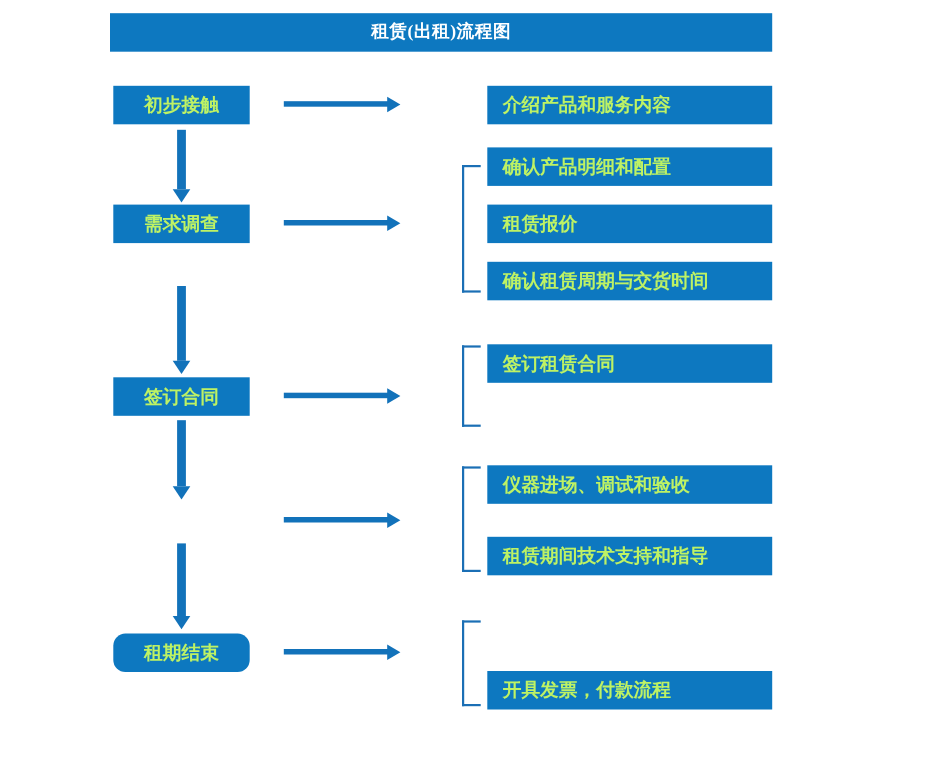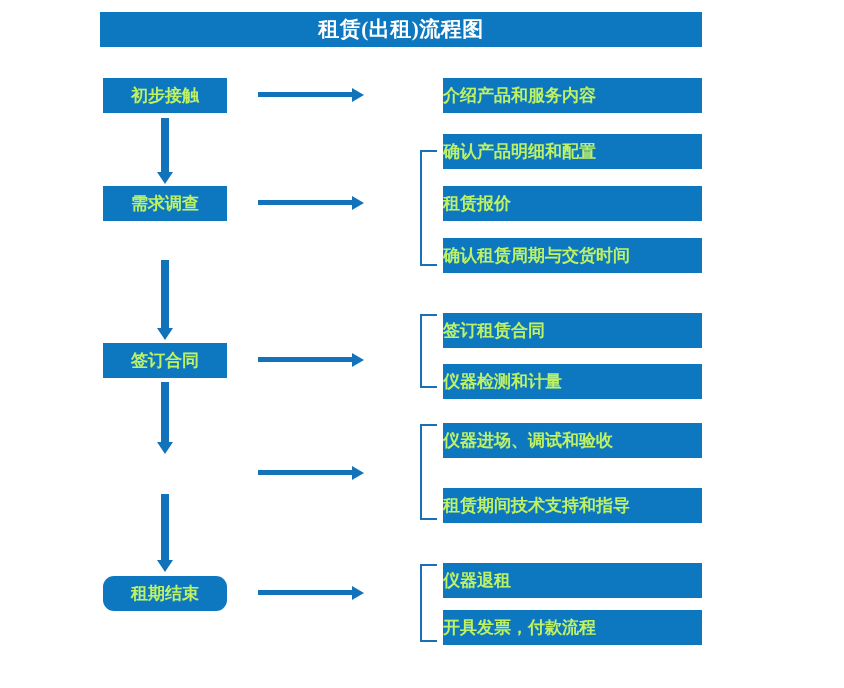--- a/index.html
+++ b/index.html
@@ -29,21 +29,21 @@
     top: 12px;
     width: 602px;
     height: 35px;
     background: #0d78c0;
     display: flex;
     align-items: center;
     justify-content: center;
   }
   .title-bar .title-text {
     color: #ffffff;
-    font-size: 21px;
+    font-size: 16px;
     font-weight: bold;
     letter-spacing: 0.5px;
     line-height: 1;
   }
 
   
   .box {
     position: absolute;
     background: #0d78c0;
     display: flex;
@@ -67,20 +67,21 @@
   }
   .stage-box .box-text {
     font-size: 17px;
   }
 
   
   .detail-box {
     left: 443px;
     width: 259px;
     height: 35px;
+    padding-left: 14px;
   }
   .detail-box .box-text {
     font-size: 17px;
   }
 
   
   .v-arrow {
     position: absolute;
     left: 157px;
     width: 16px;
@@ -227,33 +228,27 @@
   </div>
 
   <div class="box detail-box" style="top:238px;">
     <span class="box-text">确认租赁周期与交货时间</span>
   </div>
 
   <div class="box detail-box" style="top:313px;">
     <span class="box-text">签订租赁合同</span>
   </div>
 
-  <div class="box detail-box" style="top:364px;">
-    <span class="box-text">仪器检测和计量</span>
-  </div>
 
   <div class="box detail-box" style="top:423px;">
     <span class="box-text">仪器进场、调试和验收</span>
   </div>
 
   <div class="box detail-box" style="top:488px;">
     <span class="box-text">租赁期间技术支持和指导</span>
   </div>
 
-  <div class="box detail-box" style="top:563px;">
-    <span class="box-text">仪器退租</span>
-  </div>
 
   <div class="box detail-box" style="top:610px;">
     <span class="box-text">开具发票，付款流程</span>
   </div>
 
 </div>
 
 </body></html>

